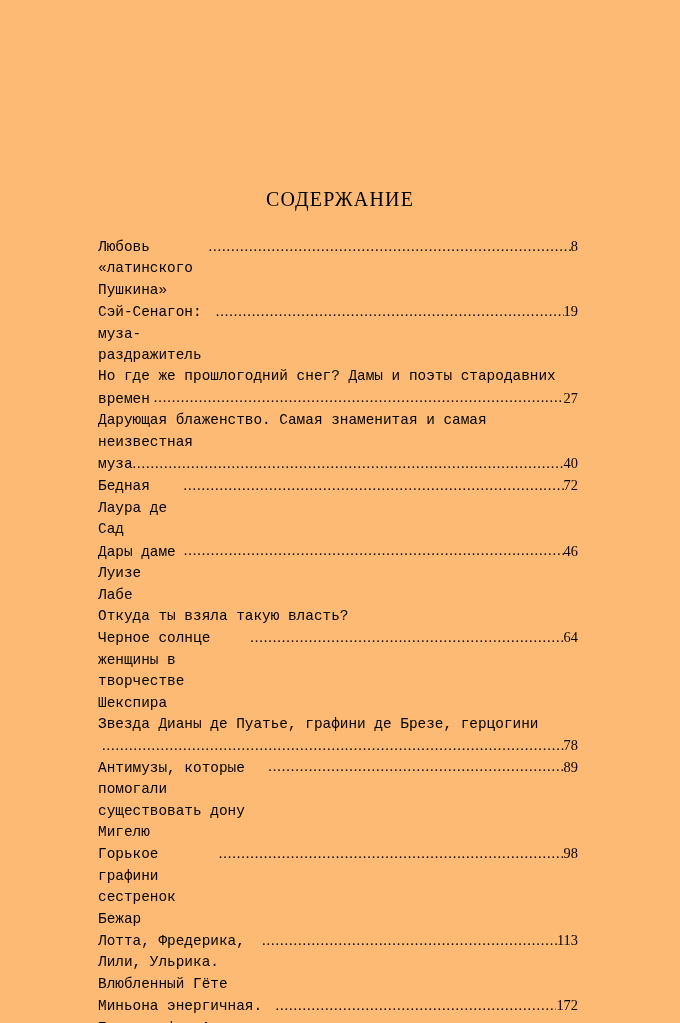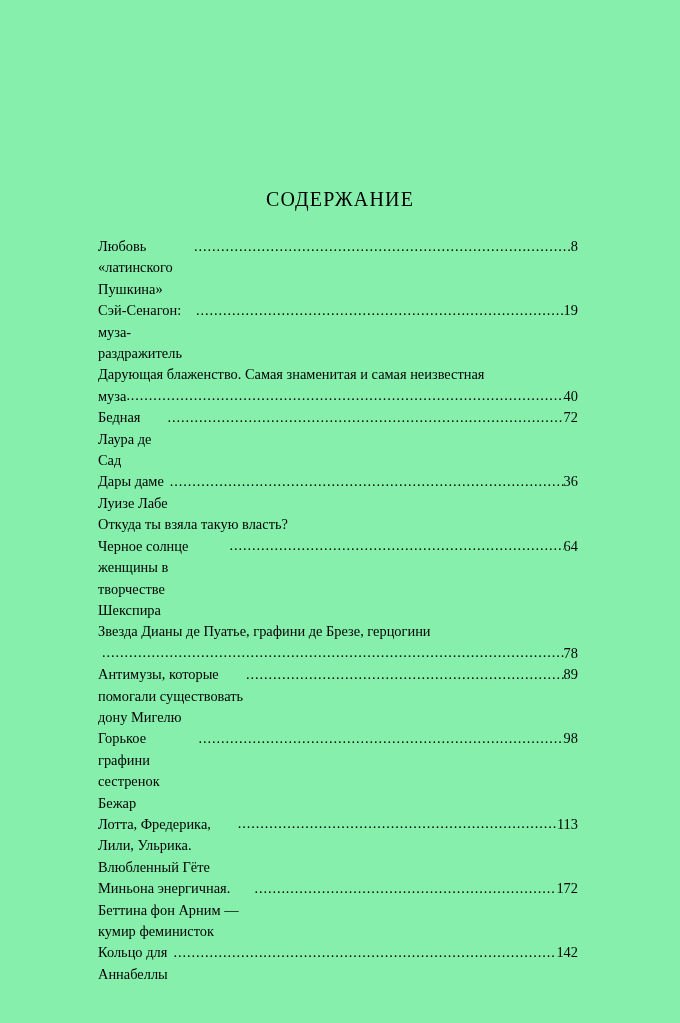--- a/index.html
+++ b/index.html
@@ -14,21 +14,21 @@
     font-family: "Liberation Serif", "DejaVu Serif", serif;
     color: #000000;
     -webkit-font-smoothing: antialiased;
     overflow: hidden;
   }
 
   .page {
     position: relative;
     width: 680px;
     height: 1023px;
-    background: #86efac;
+    background: #fdba74;
     box-sizing: border-box;
   }
 
   .toc-heading {
     position: absolute;
     top: 189px;
     left: 0;
     width: 680px;
     text-align: center;
     font-size: 20px;
@@ -58,20 +58,21 @@
   
   .toc-line {
     display: flex;
     align-items: baseline;
     width: 100%;
   }
 
   .toc-title {
     white-space: pre-wrap;
     flex: 0 1 auto;
+    font-family: Liberation Mono, monospace;
   }
 
   
   .toc-dots {
     flex: 1 1 auto;
     overflow: hidden;
     white-space: nowrap;
     min-width: 0;
     letter-spacing: 0.9px;
     font-size: 14.4px;
@@ -114,40 +115,50 @@
       </li>
       <li class="toc-entry">
         <div class="toc-line">
           <span class="toc-title">Сэй-Сенагон: муза-раздражитель</span>
           <span class="toc-dots"></span>
           <span class="toc-page">19</span>
         </div>
       </li>
       <li class="toc-entry">
         <div class="toc-line plain">
+          <span class="toc-title">Но где же прошлогодний снег? Дамы и поэты стародавних</span>
+        </div>
+        <div class="toc-line gap">
+          <span class="toc-title">времен</span>
+          <span class="toc-dots"></span>
+          <span class="toc-page">27</span>
+        </div>
+      </li>
+      <li class="toc-entry">
+        <div class="toc-line plain">
           <span class="toc-title">Дарующая блаженство. Самая знаменитая и самая неизвестная</span>
         </div>
         <div class="toc-line">
           <span class="toc-title">муза</span>
           <span class="toc-dots"></span>
           <span class="toc-page">40</span>
         </div>
       </li>
       <li class="toc-entry">
         <div class="toc-line gap">
           <span class="toc-title">Бедная Лаура де Сад</span>
           <span class="toc-dots"></span>
           <span class="toc-page">72</span>
         </div>
       </li>
       <li class="toc-entry">
         <div class="toc-line">
           <span class="toc-title">Дары даме Луизе Лабе</span>
           <span class="toc-dots"></span>
-          <span class="toc-page">36</span>
+          <span class="toc-page">46</span>
         </div>
       </li>
       <li class="toc-entry">
         <div class="toc-line plain">
           <span class="toc-title">Откуда ты взяла такую власть?</span>
         </div>
         <div class="toc-line">
           <span class="toc-title">Черное солнце женщины в творчестве Шекспира</span>
           <span class="toc-dots"></span>
           <span class="toc-page">64</span>

